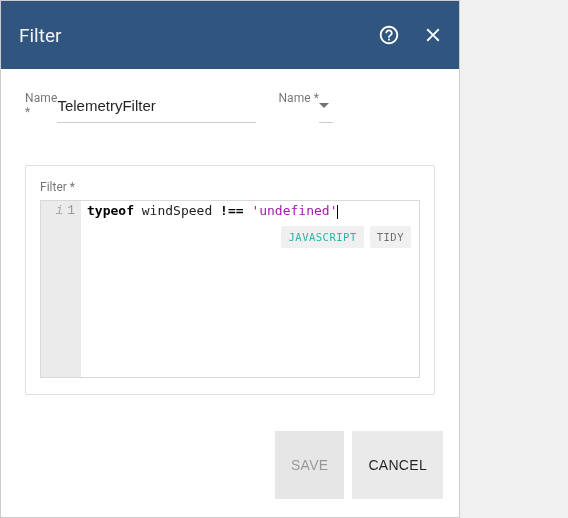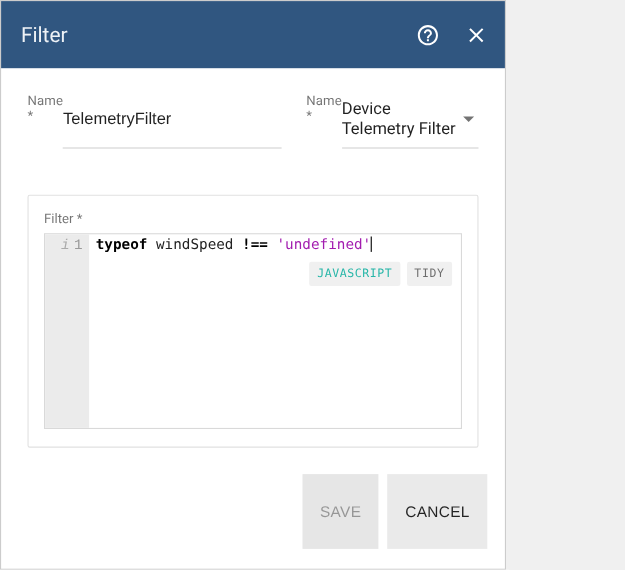--- a/index.html
+++ b/index.html
@@ -161,21 +161,20 @@
 
   <div class="body">
     <div class="row">
       <div class="field">
         <label class="field-label">Name *</label>
         <input class="text-input" value="TelemetryFilter" style="">
       </div>
       <div class="field">
         <label class="field-label">Name *</label>
         <div class="select-wrap">
-          <span class="select-value">Device Telemetry Filter</span>
           <span class="chevron"></span>
         </div>
       </div>
     </div>
 
     <div class="filter-card">
       <label class="filter-label">Filter *</label>
       <div class="editor">
         <div class="gutter">
           <span><span class="info-icon">i</span><span>1</span></span>

